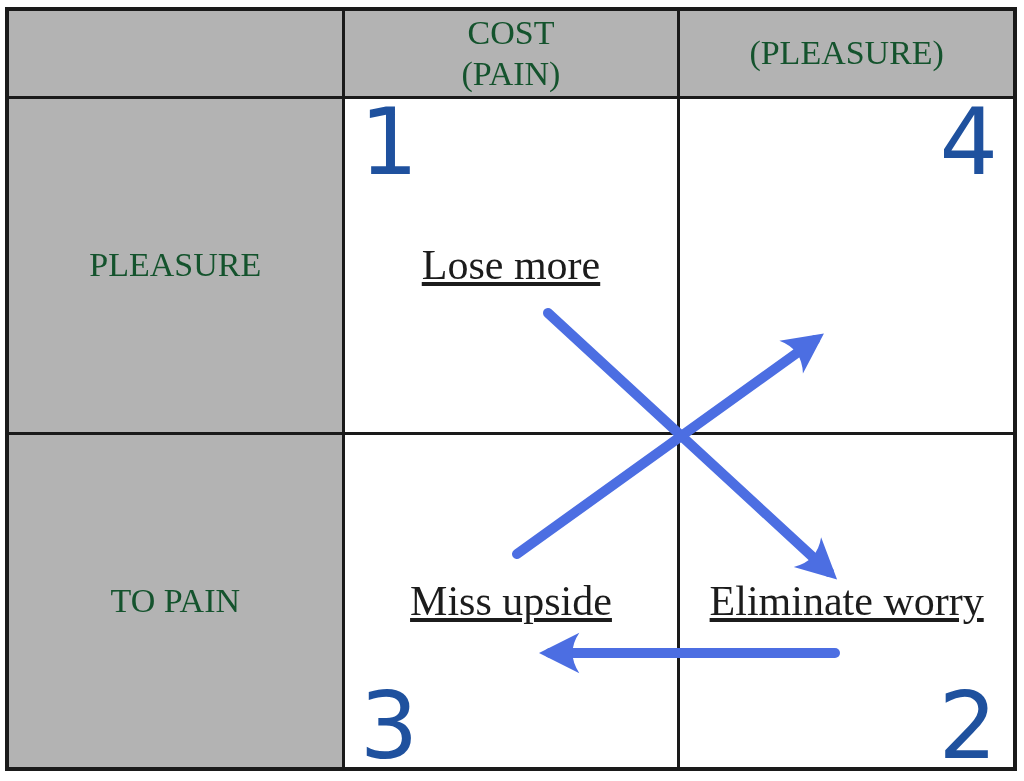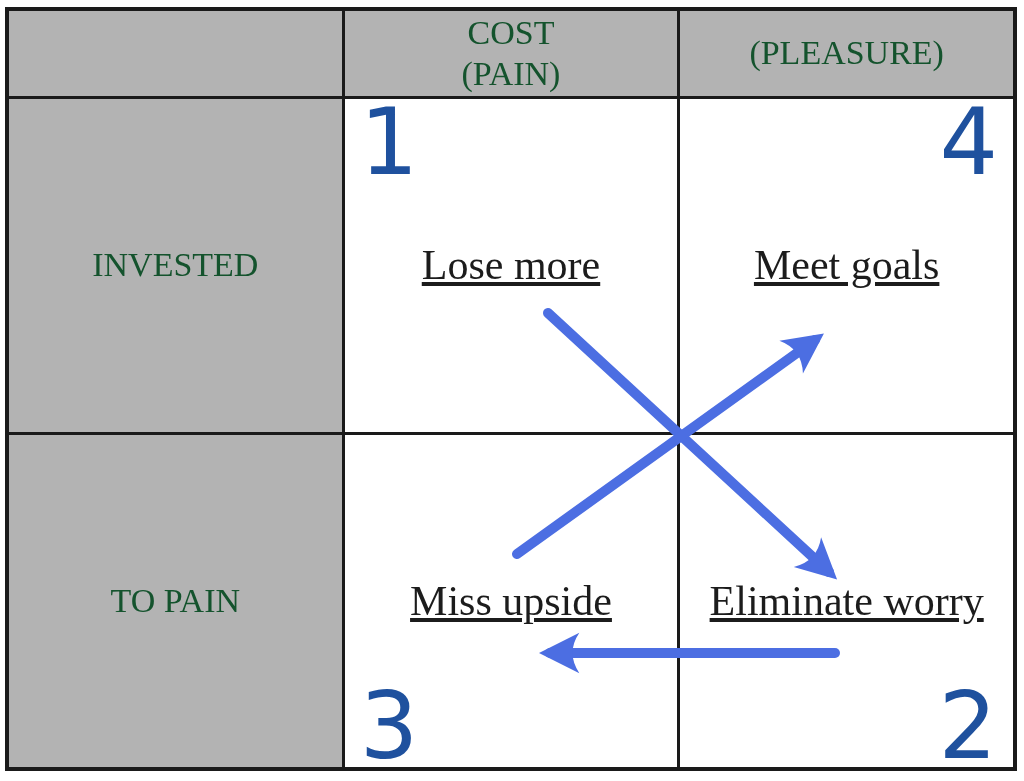--- a/index.html
+++ b/index.html
@@ -73,31 +73,30 @@
     <div class="cell head">
       <span>COST</span>
       <span>(PAIN)</span>
     </div>
 
     <div class="cell head">
       <span>(PLEASURE)</span>
     </div>
 
     <div class="cell head">
-      <span>INVESTED</span>
+      <span>PLEASURE</span>
     </div>
 
     <div class="cell quad">
       <span class="qnum tl">1</span>
       <span class="qlabel">Lose more</span>
     </div>
 
     <div class="cell quad">
       <span class="qnum tr">4</span>
-      <span class="qlabel">Meet goals</span>
     </div>
 
     <div class="cell head">
       <span>TO PAIN</span>
     </div>
 
     <div class="cell quad">
       <span class="qnum bl">3</span>
       <span class="qlabel">Miss upside</span>
     </div>

